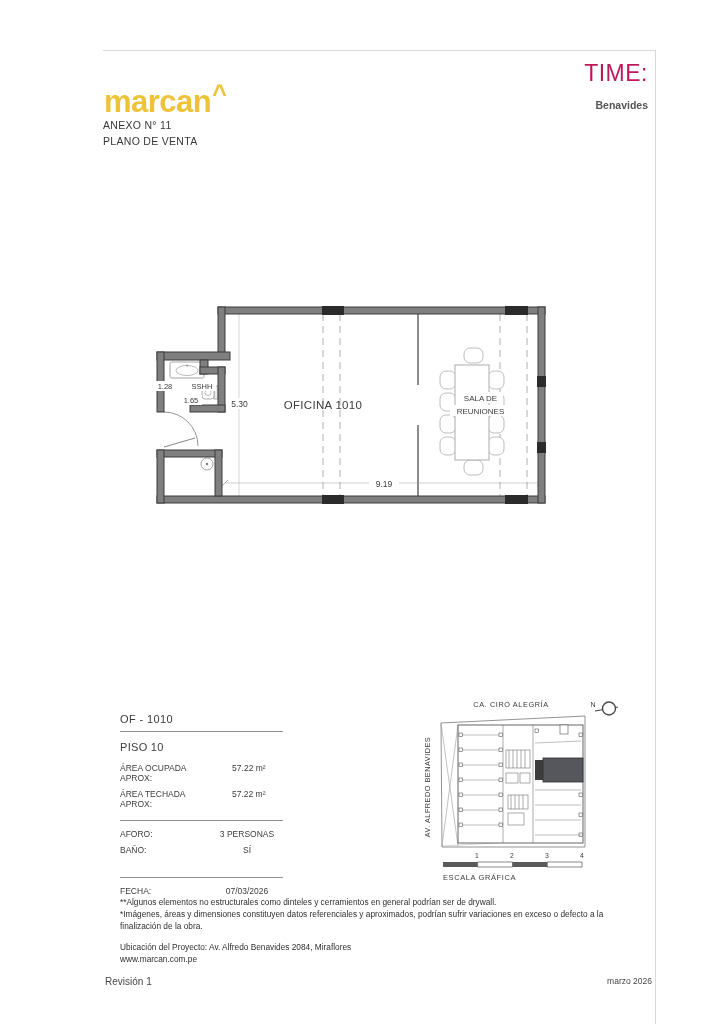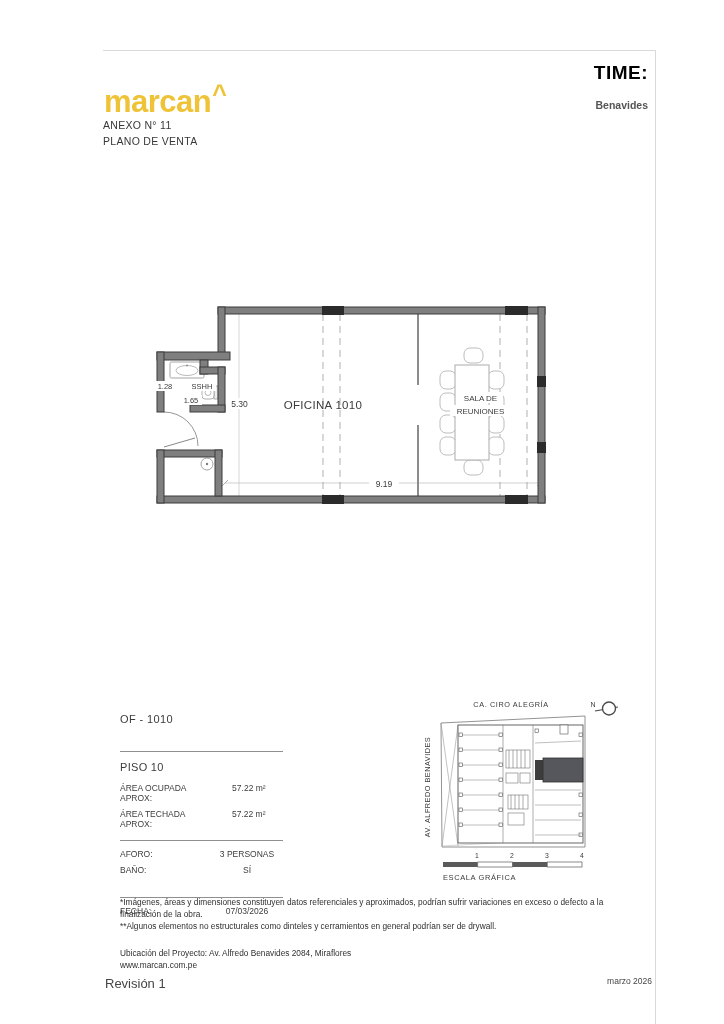--- a/index.html
+++ b/index.html
@@ -5,39 +5,39 @@
   html,body{margin:0;padding:0;background:#ffffff;}
   body{width:724px;height:1024px;position:relative;font-family:"Liberation Sans",sans-serif;color:#3a3a3a;overflow:hidden;}
   .abs{position:absolute;}
   
   .sheet-top{left:103px;top:50px;width:552px;border-top:1.5px solid #d9d9d9;}
   .sheet-right{left:655px;top:50px;height:974px;border-left:1.5px solid #d9d9d9;}
   
   .brand{left:104px;top:60px;font-size:31px;font-weight:600;color:#EFC337;letter-spacing:-0.5px;margin-top:20px;}
   .brand .caret{font-size:25px;font-weight:700;vertical-align:9px;margin-left:1px;}
   .partner{right:76px;top:63px;text-align:right;}
-  .partner .t1{font-size:19px;font-weight:700;color:#000000;letter-spacing:0.5px;line-height:20px;}
+  .partner .t1{font-size:23px;font-weight:400;color:#be185d;letter-spacing:0.5px;line-height:20px;}
   .partner .t2{font-size:10.5px;color:#555;margin-top:16px;font-weight:bold;}
   
   .title{left:103px;top:119px;width:530px;font-size:10.5px;letter-spacing:0.3px;color:#383838;}
   .title .l1{margin-bottom:4px;}
   
   .info{left:120px;top:713px;width:163px;font-size:8.5px;color:#3c3c3c;}
-  .info .unit{font-size:11px;letter-spacing:0.4px;padding-bottom:26px;border-bottom:1px solid #8f8f8f;}
+  .info .unit{font-size:11px;letter-spacing:0.4px;padding-bottom:6px;border-bottom:1px solid #8f8f8f;}
   .info .floor{font-size:11px;letter-spacing:0.3px;padding:9px 0 10px 0;}
   .kv{display:flex;justify-content:space-between;align-items:flex-start;margin-bottom:6px;}
   .kv .v{width:72px;text-align:center;}
   .sec2{padding-bottom:5px;border-bottom:1px solid #8f8f8f;}
   .sec3{padding-top:8px;padding-bottom:16px;border-bottom:1px solid #8f8f8f;}
   .sec4{padding-top:8px;}
   
   .notes{left:120px;top:897px;width:516px;font-size:8.3px;line-height:1.42;color:#2f2f2f;}
-  .notes .loc{margin-top:16px;}
-  
-  .foot-l{left:105px;top:976px;font-size:13px;color:#454545;}
+  .notes .loc{margin-top:10px;}
+  
+  .foot-l{left:105px;top:976px;font-size:10px;color:#454545;}
   .foot-r{right:72px;top:976px;font-size:8.5px;color:#454545;}
   svg text{font-family:"Liberation Sans",sans-serif;fill:#3b3b3b;}
 </style>
 </head>
 <body>
 
 <div class="abs sheet-top"></div>
 <div class="abs sheet-right"></div>
 
 <div class="abs brand"><span>marcan</span><span class="caret">^</span></div>
@@ -262,20 +262,20 @@
     <text x="167" y="163" font-size="6.8" text-anchor="middle">4</text>
     <rect x="28" y="167" width="34.75" height="5" fill="#5a5a5a"></rect>
     <rect x="62.75" y="167" width="34.75" height="5" fill="#ffffff" stroke="#5a5a5a" stroke-width="0.7"></rect>
     <rect x="97.5" y="167" width="34.75" height="5" fill="#5a5a5a"></rect>
     <rect x="132.25" y="167" width="34.75" height="5" fill="#ffffff" stroke="#5a5a5a" stroke-width="0.7"></rect>
     <text x="28" y="185" font-size="7.5" letter-spacing="0.6">ESCALA GRÁFICA</text>
   </g>
 </svg>
 
 <div class="abs notes">
+  <div>**Algunos elementos no estructurales como dinteles y cerramientos en general podrían ser de drywall.</div>
   <div>*Imágenes, áreas y dimensiones constituyen datos referenciales y aproximados, podrían sufrir variaciones en exceso o defecto a la finalización de la obra.</div>
-  <div>**Algunos elementos no estructurales como dinteles y cerramientos en general podrían ser de drywall.</div>
   <div class="loc">Ubicación del Proyecto: Av. Alfredo Benavides 2084, Miraflores</div>
   <div>www.marcan.com.pe</div>
 </div>
 
 <div class="abs foot-l">Revisión 1</div>
 <div class="abs foot-r">marzo 2026</div>
 
 </body></html>

